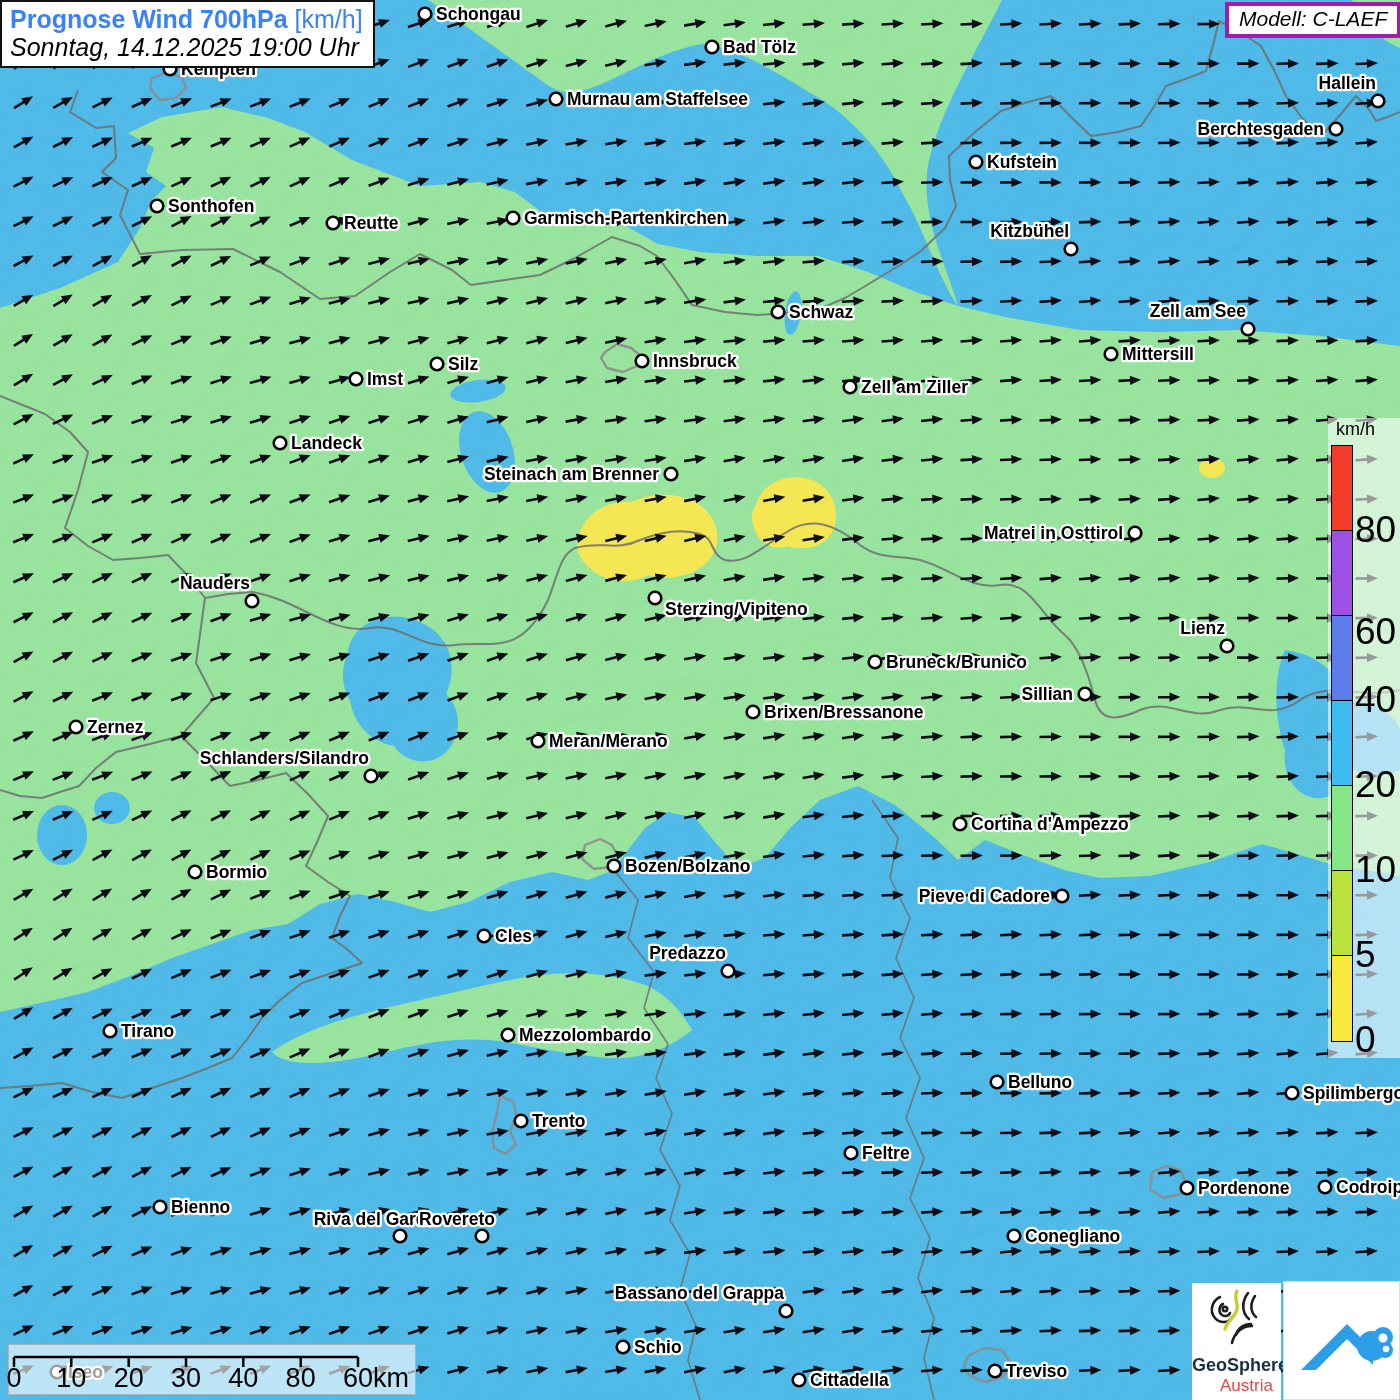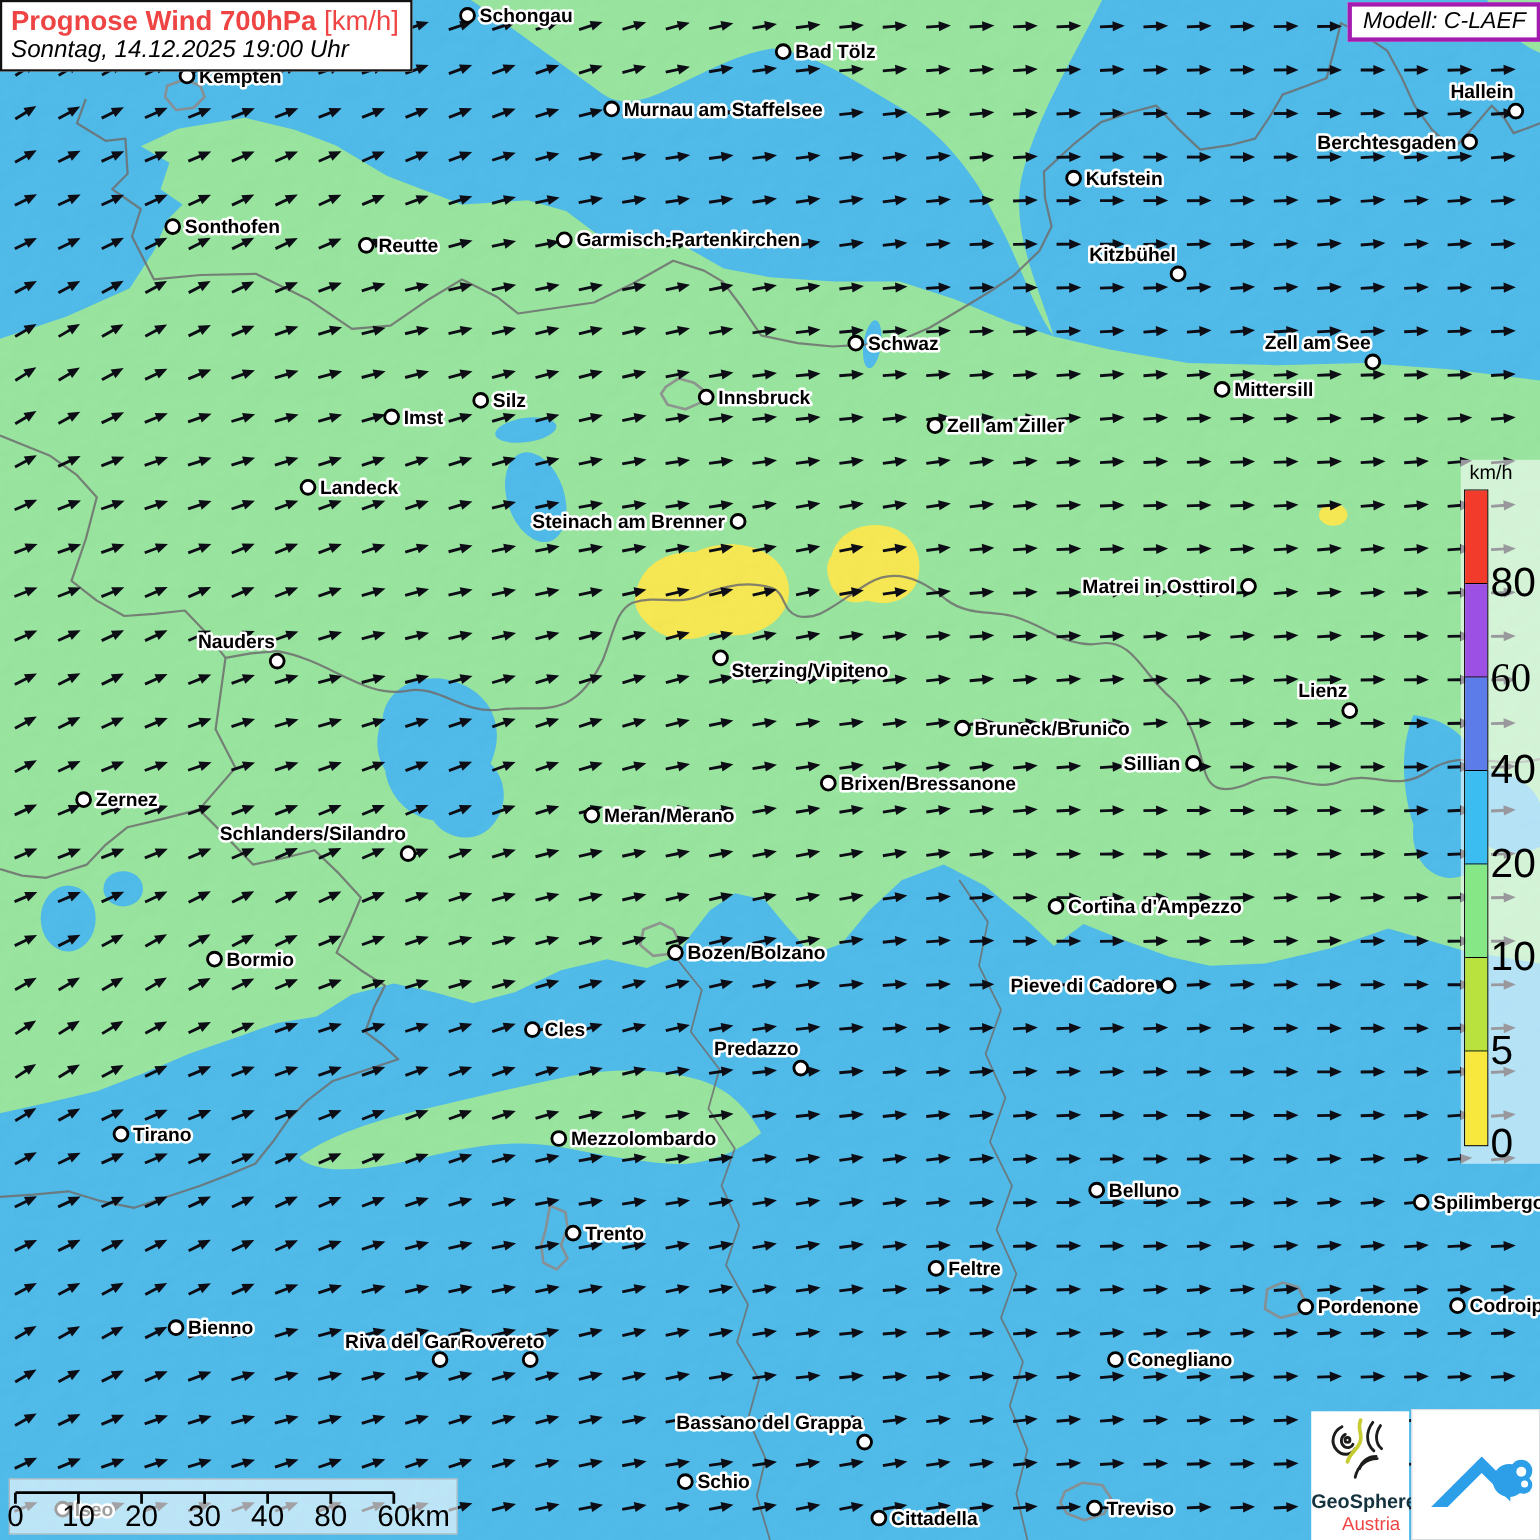--- a/index.html
+++ b/index.html
@@ -3,23 +3,23 @@
 <meta charset="utf-8">
 <style>
   html,body{margin:0;padding:0;background:#222;}
   #app{position:relative;width:1400px;height:1400px;overflow:hidden;
        font-family:"Liberation Sans","DejaVu Sans",sans-serif;background:#3ab3e8;}
   #map-svg{position:absolute;left:0;top:0;width:1400px;height:1400px;display:block;}
 
   
   .title-box{position:absolute;left:0;top:0;background:#ffffff;border:2px solid #111;
              padding:3px 10px 5px 8px;line-height:1.12;z-index:30;}
-  .title-line1{font-size:25px;color:#ef4444;white-space:nowrap;}
+  .title-line1{font-size:25px;color:#3b82f6;white-space:nowrap;}
   .title-line1 b{font-weight:bold;}
-  .title-line2{font-size:22px;font-style:italic;color:#000;white-space:nowrap;}
+  .title-line2{font-size:25px;font-style:italic;color:#000;white-space:nowrap;}
 
   
   .model-box{position:absolute;left:1225px;top:2px;background:#ffffff;border:4px solid #a21caf;
              padding:1px 10px 3px 10px;font-size:21px;font-style:italic;color:#000;z-index:30;white-space:nowrap;}
 
   
   .legend{position:absolute;left:1328px;top:418px;width:72px;height:640px;
           background:rgba(255,255,255,0.58);z-index:20;}
   .legend-title{position:absolute;left:8px;top:1px;font-size:18px;color:#000;}
   .legend-bar{position:absolute;left:3px;top:27px;width:20px;border:1px solid #000;}
@@ -1597,21 +1597,21 @@
         <div class="legend-seg" style="background: rgb(242, 59, 43);"></div>
         <div class="legend-seg" style="background: rgb(156, 80, 228);"></div>
         <div class="legend-seg" style="background: rgb(92, 125, 233);"></div>
         <div class="legend-seg" style="background: rgb(59, 189, 241);"></div>
         <div class="legend-seg" style="background: rgb(134, 231, 134);"></div>
         <div class="legend-seg" style="background: rgb(186, 226, 63);"></div>
         <div class="legend-seg" style="background: rgb(248, 232, 62);"></div>
       </div>
     <div id="legend-labels">
         <div class="legend-label" style="top: 112px;">80</div>
-        <div class="legend-label" style="top: 199px; font-family: Liberation Serif, serif;">60</div>
+        <div class="legend-label" style="top: 214px;">60</div>
         <div class="legend-label" style="top: 282px;">40</div>
         <div class="legend-label" style="top: 367px;">20</div>
         <div class="legend-label" style="top: 452px;">10</div>
         <div class="legend-label" style="top: 537px;">5</div>
         <div class="legend-label" style="top: 622px;">0</div>
       </div>
   </div>
 
   <div class="scalebar">
     <svg width="406" height="49">

